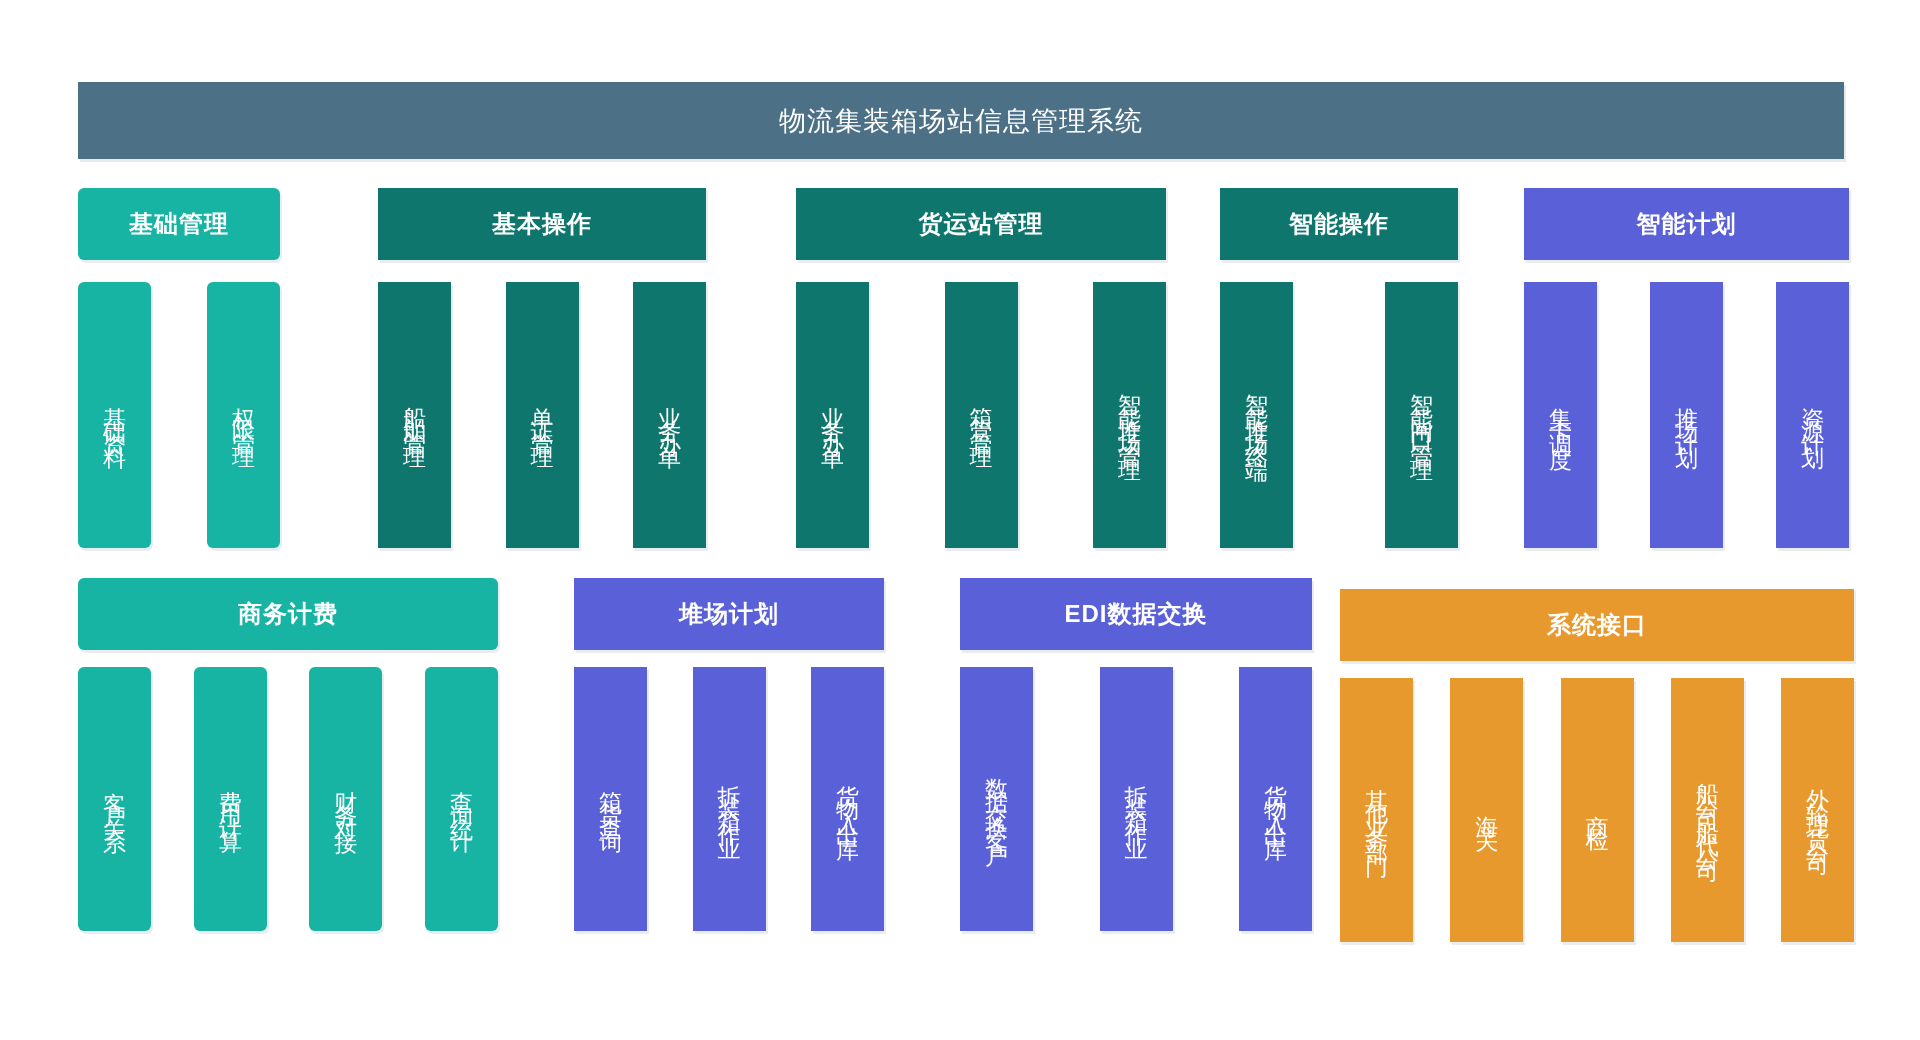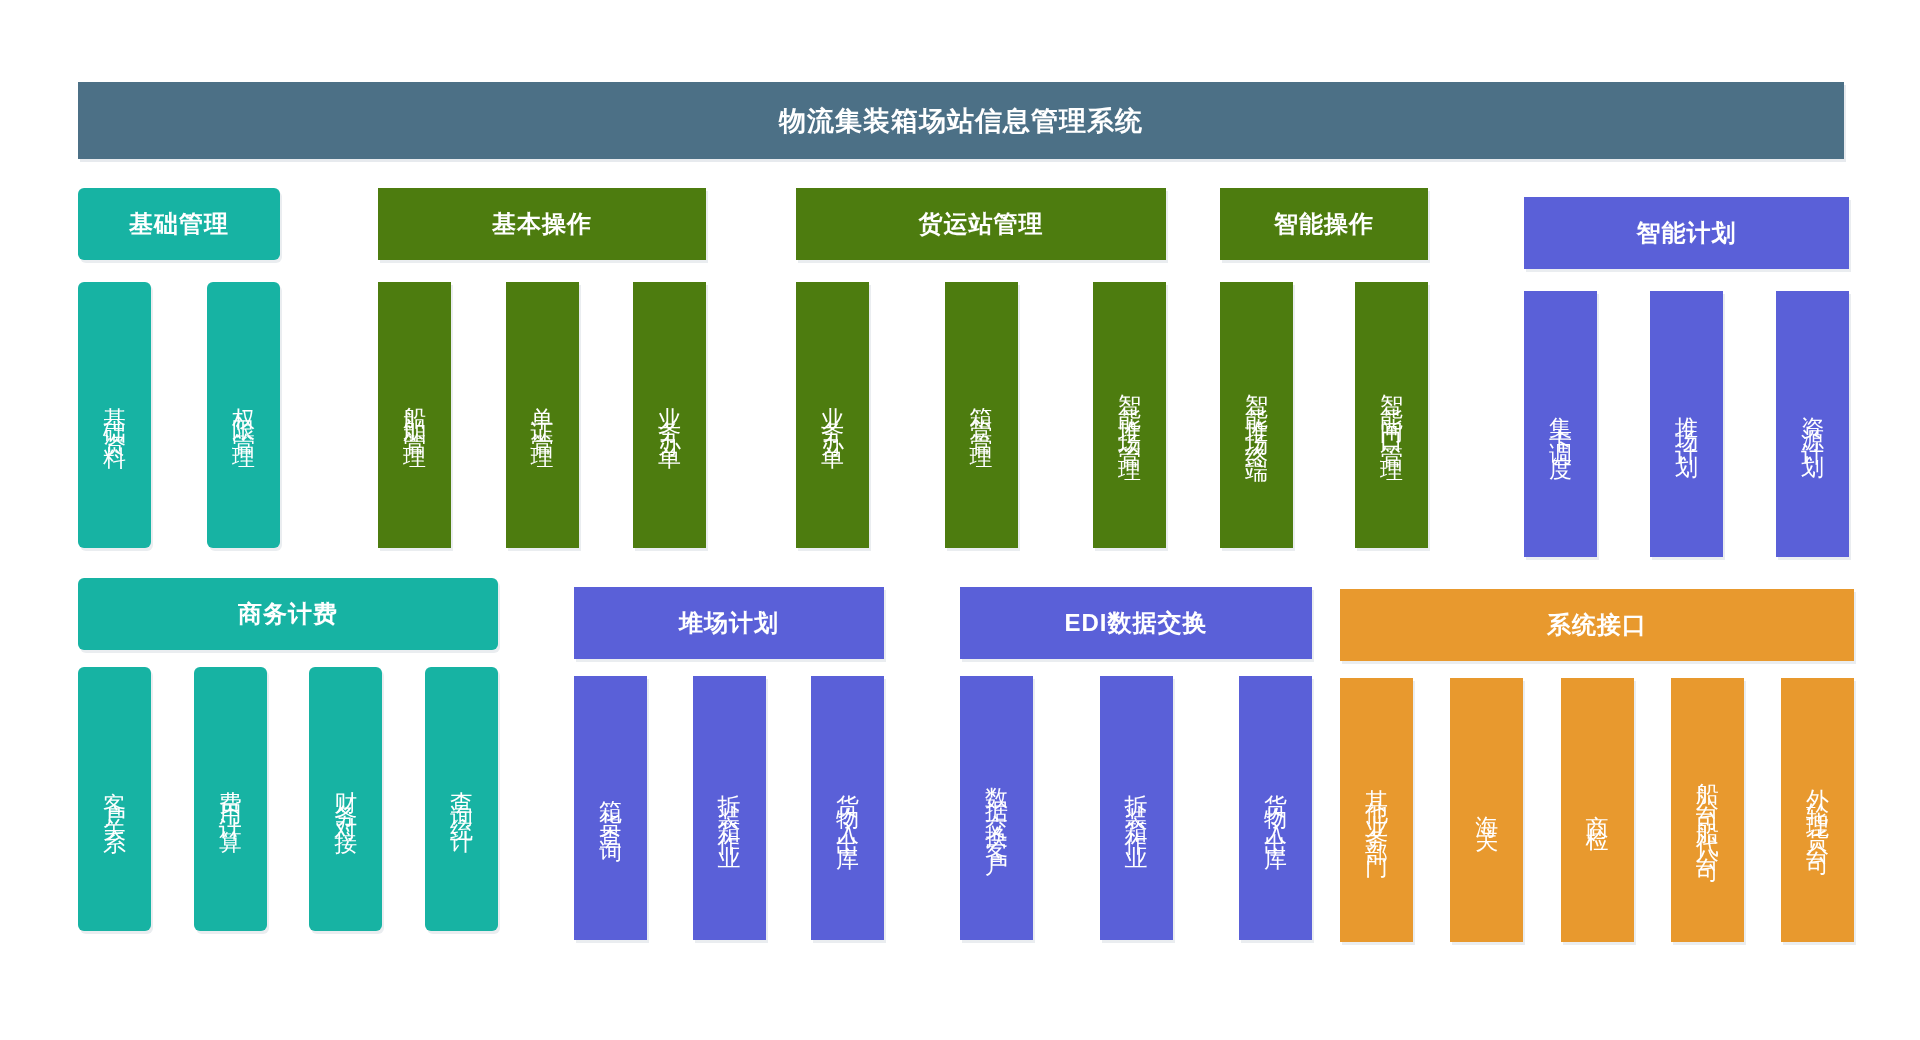--- a/index.html
+++ b/index.html
@@ -3,21 +3,21 @@
 <meta charset="utf-8">
 <style>
   html,body{margin:0;padding:0;background:#ffffff;}
   .canvas{
     position:relative;width:1920px;height:1040px;background:#ffffff;overflow:hidden;
     font-family:"Liberation Sans","DejaVu Sans",sans-serif;
   }
   .banner{
     position:absolute;left:78px;top:82px;width:1766px;height:77px;
     background:#4c7086;color:#ffffff;display:flex;align-items:center;justify-content:center;
-    font-size:27px;font-weight:bold;letter-spacing:1px;
+    font-size:27px;font-weight:normal;letter-spacing:1px;
     box-shadow:2px 3px 0 rgba(185,196,206,0.35);
   }
   .group{position:absolute;}
   .row1 .group{top:188px;height:360px;}
   .row2 .group{top:578px;height:353px;}
   .ghead{
     position:absolute;left:0;top:0;width:100%;height:72px;
     color:#ffffff;font-size:24px;font-weight:bold;letter-spacing:1px;
     display:flex;align-items:center;justify-content:center;
     box-shadow:2px 3px 0 rgba(185,196,206,0.3);
@@ -32,22 +32,22 @@
     width:73px;height:100%;
     display:flex;align-items:center;justify-content:center;
     color:#ffffff;font-size:23px;
     box-shadow:2px 3px 0 rgba(185,196,206,0.3);
   }
   .col span{
     writing-mode:vertical-rl;text-orientation:upright;
     letter-spacing:13px;line-height:1;white-space:nowrap;
   }
   .teal{background:#17b3a3;border-radius:6px;}
-  .blue{background:#4d7c0f;}
-  .purple{background:#5a60d8;margin-top:9px;}
+  .blue{background:#0f766e;}
+  .purple{background:#5a60d8;}
   .orange{background:#e8992e;margin-top:11px;}
 </style>
 </head>
 <body>
 
 <div class="canvas">
 
   <div class="banner">
     <span>物流集装箱场站信息管理系统</span>
   </div>
@@ -89,21 +89,21 @@
           </div>
         <div class="col blue">
             <span>箱管管理</span>
           </div>
         <div class="col blue">
             <span>智能堆场管理</span>
           </div>
       </div>
     </div>
 
-    <div class="group" style="left:1220px;width:208px;">
+    <div class="group" style="left:1220px;width:238px;">
       <div class="ghead blue">智能操作</div>
       <div class="cols">
         <div class="col blue">
             <span>智能堆场终端</span>
           </div>
         <div class="col blue">
             <span>智能闸口管理</span>
           </div>
       </div>
     </div>

